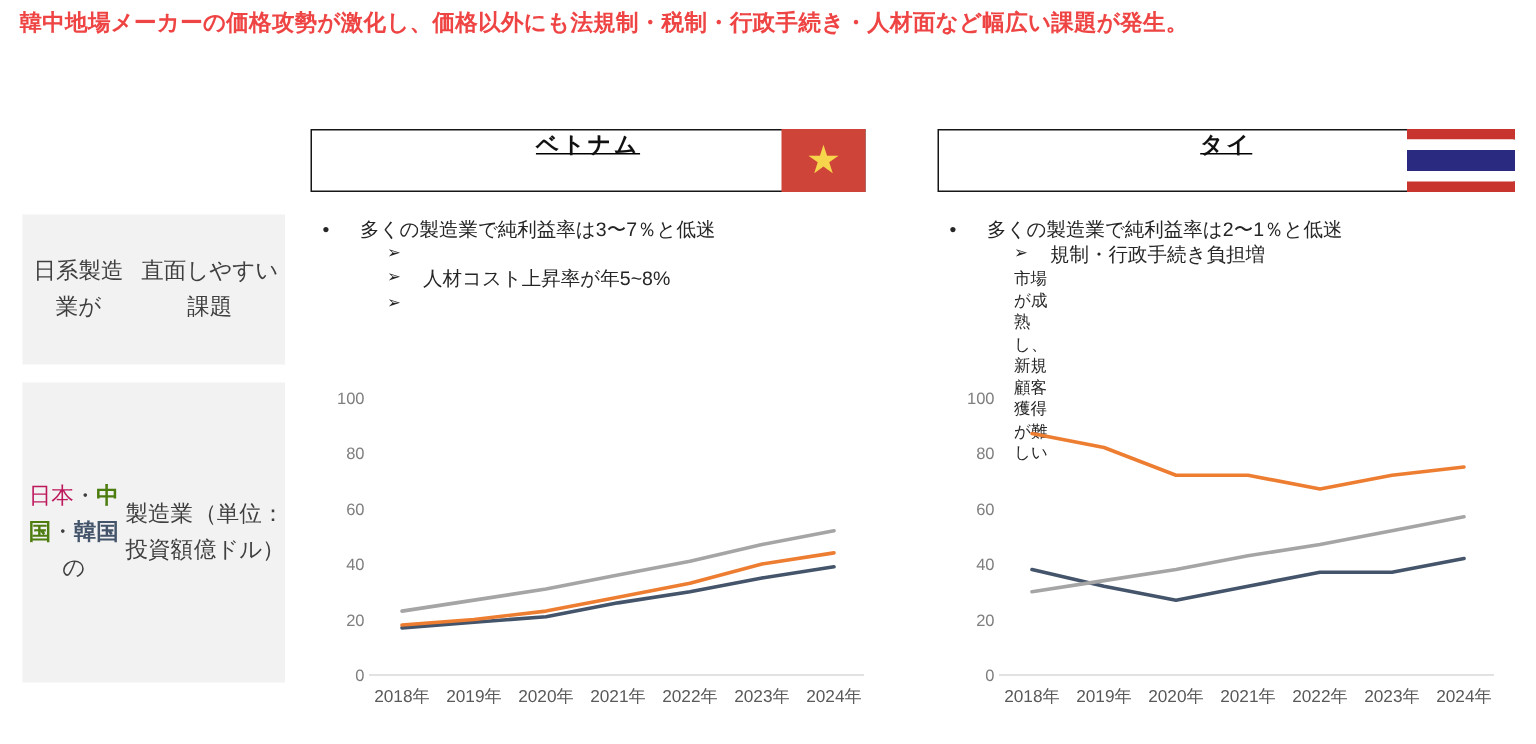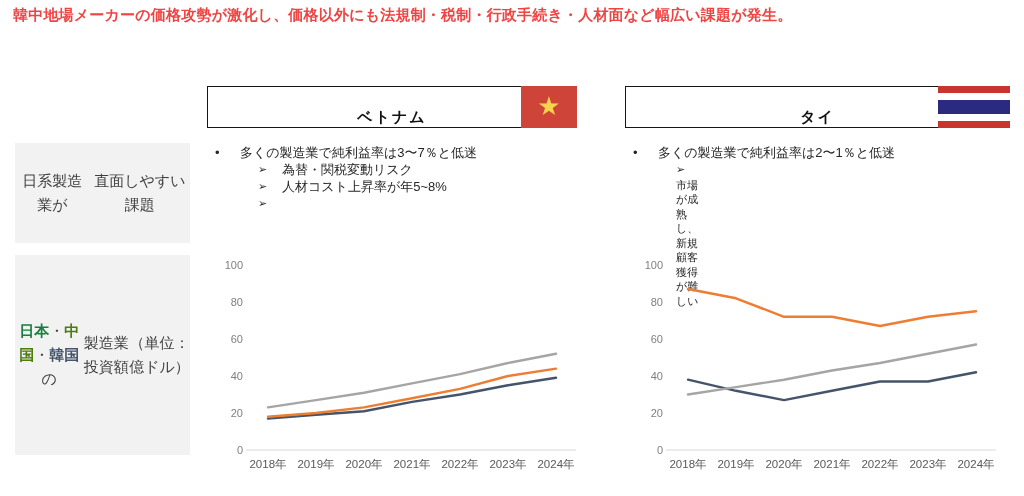--- a/index.html
+++ b/index.html
@@ -7,21 +7,21 @@
     width:1024px; height:496px; position:relative; background:#ffffff;
     font-family:"Liberation Sans","DejaVu Sans",sans-serif; overflow:hidden;
   }
   .page-title {
     position:absolute; left:13px; top:6px; width:1000px;
     font-size:15px; font-weight:bold; color:#ef4444; letter-spacing:0.2px;
   }
   .country-header {
     position:absolute; top:86px; height:42px; background:#ffffff;
     border:1.5px solid #161616; box-sizing:border-box;
-    display:flex; align-items:flex-end; justify-content:center;
+    display:flex; align-items:flex-start; justify-content:center;text-decoration:underline;
   }
   .country-header .header-label { font-size:15px; font-weight:bold; color:#111111; letter-spacing:2px; }
   #vn-header { left:207px; width:370px; }
   #th-header { left:625px; width:385px; }
   .flag { position:absolute; right:-1px; top:-1px; height:42px; }
   .flag-vn { width:56px; display:flex; align-items:center; justify-content:center; }
   .flag-vn .star { font-size:26px; line-height:1; margin-top:-2px; }
   .flag-th { width:72px; display:flex; flex-direction:column; }
   .flag-th .stripe { width:100%; }
   .side-box {
@@ -68,51 +68,51 @@
   </span>
 </div>
 
 <div class="side-box" id="side-issues">
   <div>日系製造業が</div>
   <div>直面しやすい課題</div>
 </div>
 
 <div class="side-box" id="side-invest">
   <div>
-    <span id="jp-word" style="color: #15803d; font-weight: bold;">日本</span><span>・</span><span id="cn-word" style="color: #4d7c0f; font-weight: bold;">中国</span><span>・</span><span id="kr-word" style="color: rgb(68, 84, 106); font-weight: bold;">韓国</span><span>の</span>
+    <span id="jp-word" style="color: #be185d; font-weight: normal;">日本</span><span>・</span><span id="cn-word" style="color: #4d7c0f; font-weight: bold;">中国</span><span>・</span><span id="kr-word" style="color: rgb(68, 84, 106); font-weight: bold;">韓国</span><span>の</span>
   </div>
   <div>製造業投資額</div>
   <div>（単位：億ドル）</div>
 </div>
 
 <div class="bullets" id="vn-bullets">
   <div class="b-main">
     <span class="dot">•</span>
     <span>多くの製造業で純利益率は3〜7％と低迷</span>
   </div>
   <div class="b-sub">
     <span class="arrow">➢</span>
-    <span>為替・関税変動リスク</span>
   </div>
   <div class="b-sub">
     <span class="arrow">➢</span>
     <span>人材コスト上昇率が年5~8%</span>
   </div>
   <div class="b-sub">
     <span class="arrow">➢</span>
   </div>
 </div>
 
 <div class="bullets" id="th-bullets">
   <div class="b-main">
     <span class="dot">•</span>
     <span>多くの製造業で純利益率は2〜1％と低迷</span>
   </div>
   <div class="b-sub">
     <span class="arrow">➢</span>
+    <span>規制・行政手続き負担増</span>
   </div>
   <div class="b-sub">
     <span class="arrow">市場が成熟し、新規顧客獲得が難しい</span>
   </div>
 </div>
 
 <div class="chart" id="vn-chart">
   <svg width="410" height="230">
       <text x="33" y="196" text-anchor="end" class="ytick">0</text>
       <text x="33" y="159" text-anchor="end" class="ytick">20</text>

